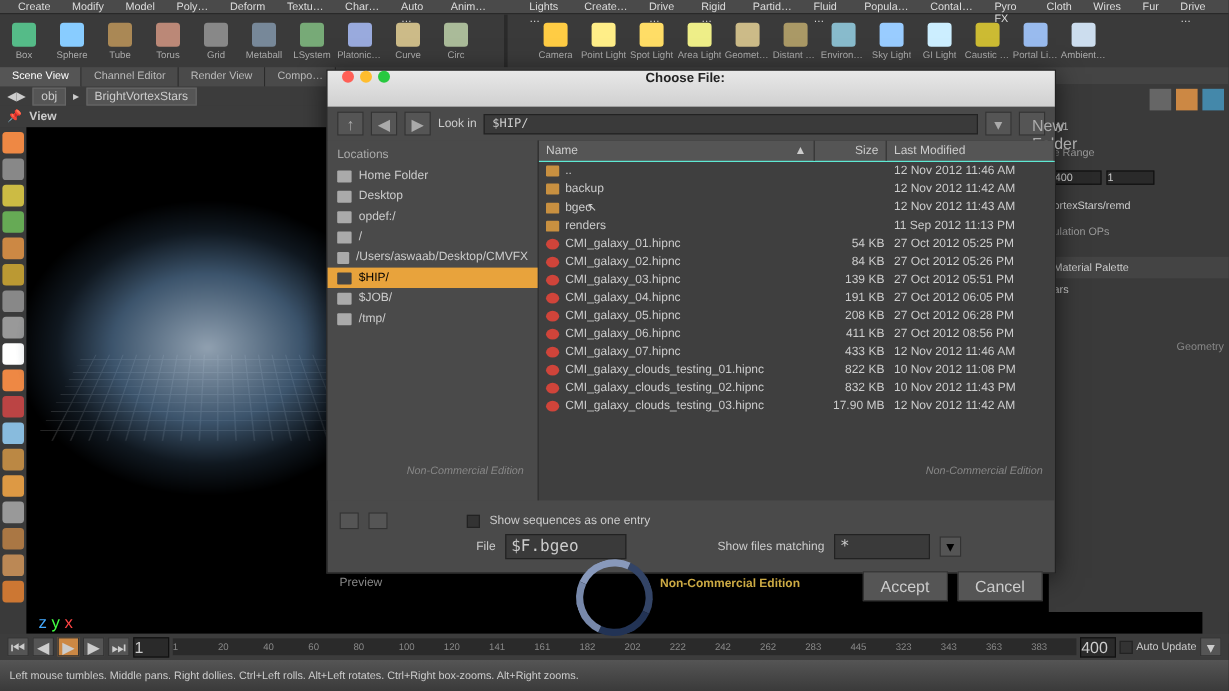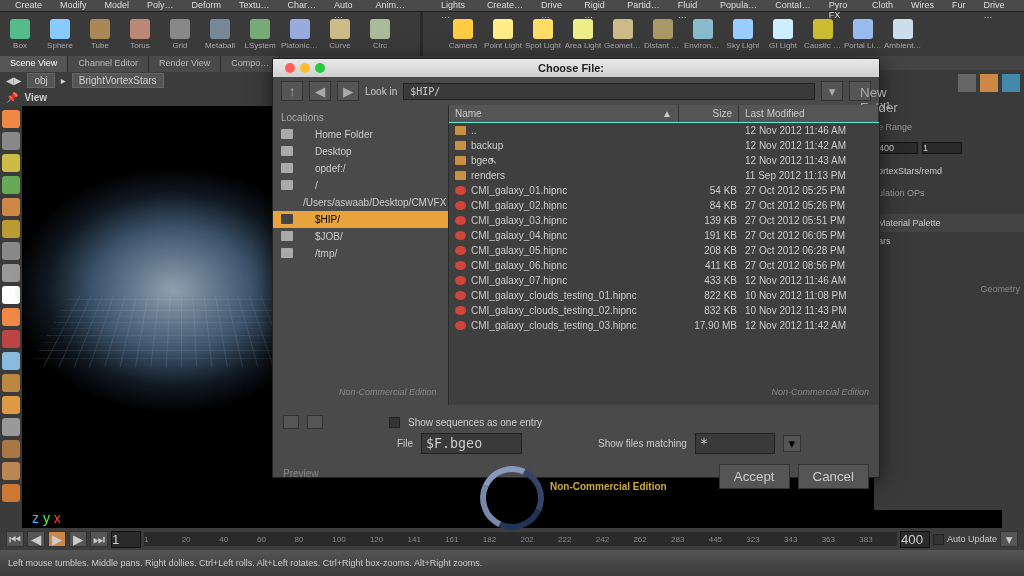--- a/index.html
+++ b/index.html
@@ -18,32 +18,32 @@
 .path .crumb { background:#555; padding:1px 6px; border:1px solid #666; }
 .view-hdr { display:flex; background:#3c3c3c; height:18px; align-items:center; padding:0 6px; gap:6px; }
 .viewport { position:relative; height:430px; display:flex; }
 .lefticons { width:22px; background:#3a3a3a; display:flex; flex-direction:column; gap:4px; padding:4px 2px; }
 .lefticons div { width:18px; height:18px; border-radius:3px; }
 .view3d { flex:1; background:#000; position:relative; }
 .neb { position:absolute; width:380px; height:320px; top:40px; left:-20px; background:radial-gradient(ellipse 60% 55% at 45% 45%, rgba(180,200,220,.8), rgba(100,140,180,.6) 35%, rgba(40,60,80,.4) 55%, transparent 70%); filter:blur(1px); }
 .grid { position:absolute; width:260px; height:140px; top:150px; left:30px; background:repeating-linear-gradient(0deg,transparent,transparent 12px,#444 12px,#444 13px),repeating-linear-gradient(90deg,transparent,transparent 12px,#444 12px,#444 13px); transform:perspective(400px) rotateX(60deg); opacity:.6; }
 .axis { position:absolute; bottom:10px; left:10px; font-size:14px; }
 .dialog { position:absolute; top:58px; left:272px; width:608px; height:420px; background:#4a4a4a; border:1px solid #222; box-shadow:0 4px 20px rgba(0,0,0,.6); z-index:100; }
-.dtitle { background:linear-gradient(#e8e8e8,#d0d0d0); color:#222; height:18px; display:flex; align-items:center; padding:0 12px; font-size:11px; }
+.dtitle { background:linear-gradient(#e8e8e8,#d0d0d0); color:#222; height:30px; display:flex; padding:0 12px; font-size:11px; }
 .tlights { display:flex; gap:5px; margin-right:auto; }
 .tlights div { width:10px; height:10px; border-radius:50%; }
 .dtitle .txt { flex:1; text-align:center; font-weight:bold; }
 .dnav { display:flex; align-items:center; gap:6px; padding:4px 8px; background:#4a4a4a; }
 .dnav button { width:22px; height:20px; background:#555; border:1px solid #333; color:#aaa; cursor:pointer; }
 .lookin { background:#3a3a3a; border:1px solid #222; padding:2px 6px; flex:1; color:#ccc; font-family:monospace; }
 .newf { background:#555; border:1px solid #333; padding:3px 10px; color:#ccc; cursor:pointer; }
 .dbody { display:flex; height:300px; }
 .locs { width:176px; background:#4a4a4a; border-right:1px solid #2a2a2a; padding:4px 0; font-family:monospace; font-size:10px; }
 .locs .hdr { padding:3px 8px; color:#aaa; }
-.locs .loc { padding:3px 8px; display:flex; gap:22px; cursor:pointer; }
+.locs .loc { padding:3px 8px; display:flex; gap:6px; align-items:center; cursor:pointer; }
 .locs .loc.sel { background:#e8a33c; color:#000; }
 .loc .fi { width:12px; height:10px; background:#aaa; border-radius:1px; }
 .loc.sel .fi { background:#444; }
 .files { flex:1; background:#3f3f3f; font-family:monospace; font-size:10px; overflow:hidden; }
 .fhdr { display:flex; background:#555; border-bottom:1px solid #5eead4; }
 .fhdr div { padding:3px 6px; border-right:1px solid #333; }
 .frow { display:flex; padding:2px 6px; cursor:pointer; }
 .fcol-n { width:230px; display:flex; gap:5px; align-items:center; }
 .fcol-s { width:60px; text-align:right; padding-right:8px; }
 .fcol-m { flex:1; }

